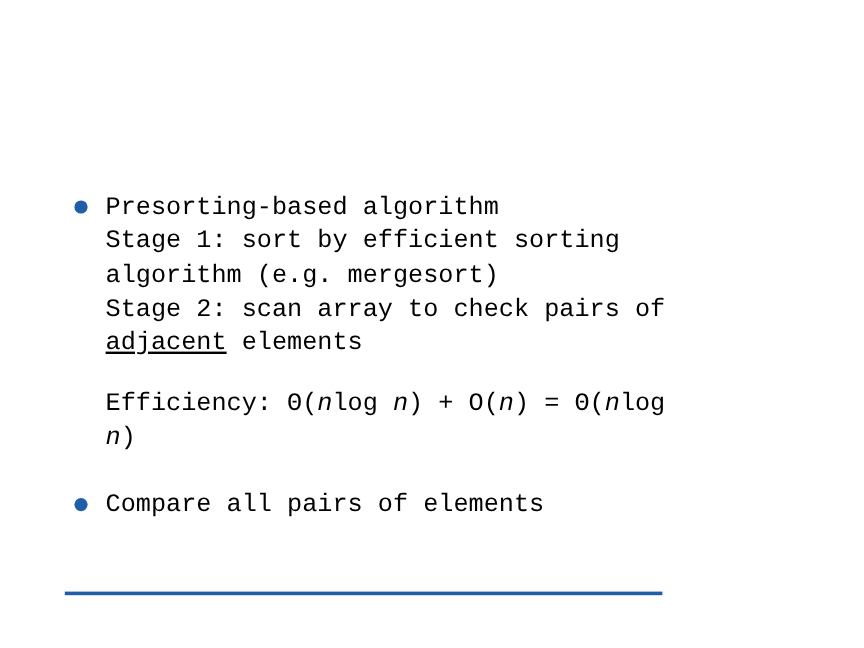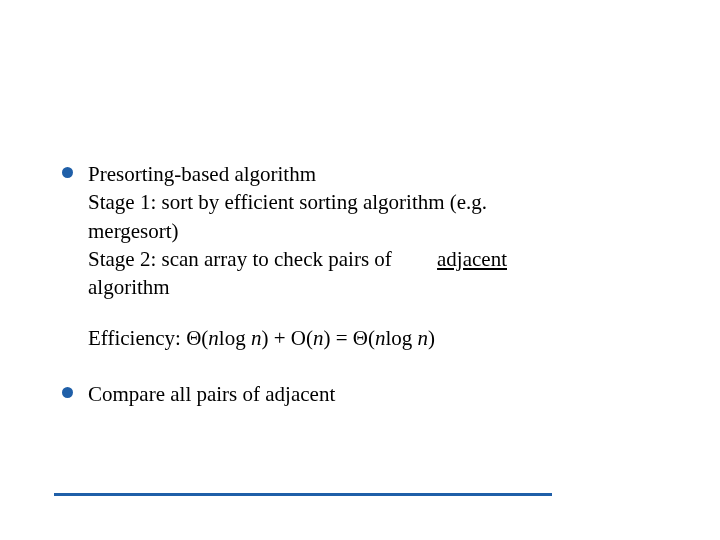--- a/index.html
+++ b/index.html
@@ -10,20 +10,21 @@
     background: #ffffff;
     font-family: "Times New Roman", Times, serif;
     color: #000000;
     overflow: hidden;
   }
   .slide {
     position: relative;
     width: 604px;
     height: 540px;
     box-sizing: border-box;
+    font-family: Liberation Mono, monospace;
   }
   .content {
     position: absolute;
     top: 160px;
     left: 62px;
     right: 40px;
   }
   .bullet-block {
     position: relative;
     padding-left: 26px;
@@ -40,21 +41,21 @@
     border-radius: 50%;
     background: #1f5fa8;
   }
   .sub {
     padding-left: 0;
   }
   .spacer {
     height: 22px;
   }
   .italic { font-style: italic; }
-  .underline { text-decoration: underline; margin-left: 40px; }
+  .underline { text-decoration: underline; }
   sup { font-size: 0.7em; vertical-align: super; line-height: 0; }
   .footer-rule {
     position: absolute;
     left: 54px;
     right: 52px;
     bottom: 44px;
     height: 3px;
     background: #1f5fa8;
   }
 </style>
@@ -62,29 +63,29 @@
 <body>
 
 <div class="slide">
   <div class="content">
 
     <div class="bullet-block">
       <span class="bullet-dot"></span>
       <div>Presorting-based algorithm</div>
       <div class="sub">Stage 1: sort by efficient sorting algorithm (e.g. mergesort)</div>
       <div class="sub">
-        <span>Stage 2: scan array to check pairs of </span><span class="underline">adjacent</span><span> algorithm</span>
+        <span>Stage 2: scan array to check pairs of </span><span class="underline">adjacent</span><span> elements</span>
       </div>
       <div class="spacer"></div>
       <div class="sub">
         <span>Efficiency: </span><span>Θ(</span><span class="italic">n</span><span>log </span><span class="italic">n</span><span>) + O(</span><span class="italic">n</span><span>) = Θ(</span><span class="italic">n</span><span>log </span><span class="italic">n</span><span>)</span>
       </div>
     </div>
 
     <div class="bullet-block">
       <span class="bullet-dot"></span>
-      <div class="sub">Compare all pairs of adjacent</div>
+      <div class="sub">Compare all pairs of elements</div>
       <div class="spacer"></div>
     </div>
 
   </div>
   <div class="footer-rule"></div>
 </div>
 
 </body></html>

